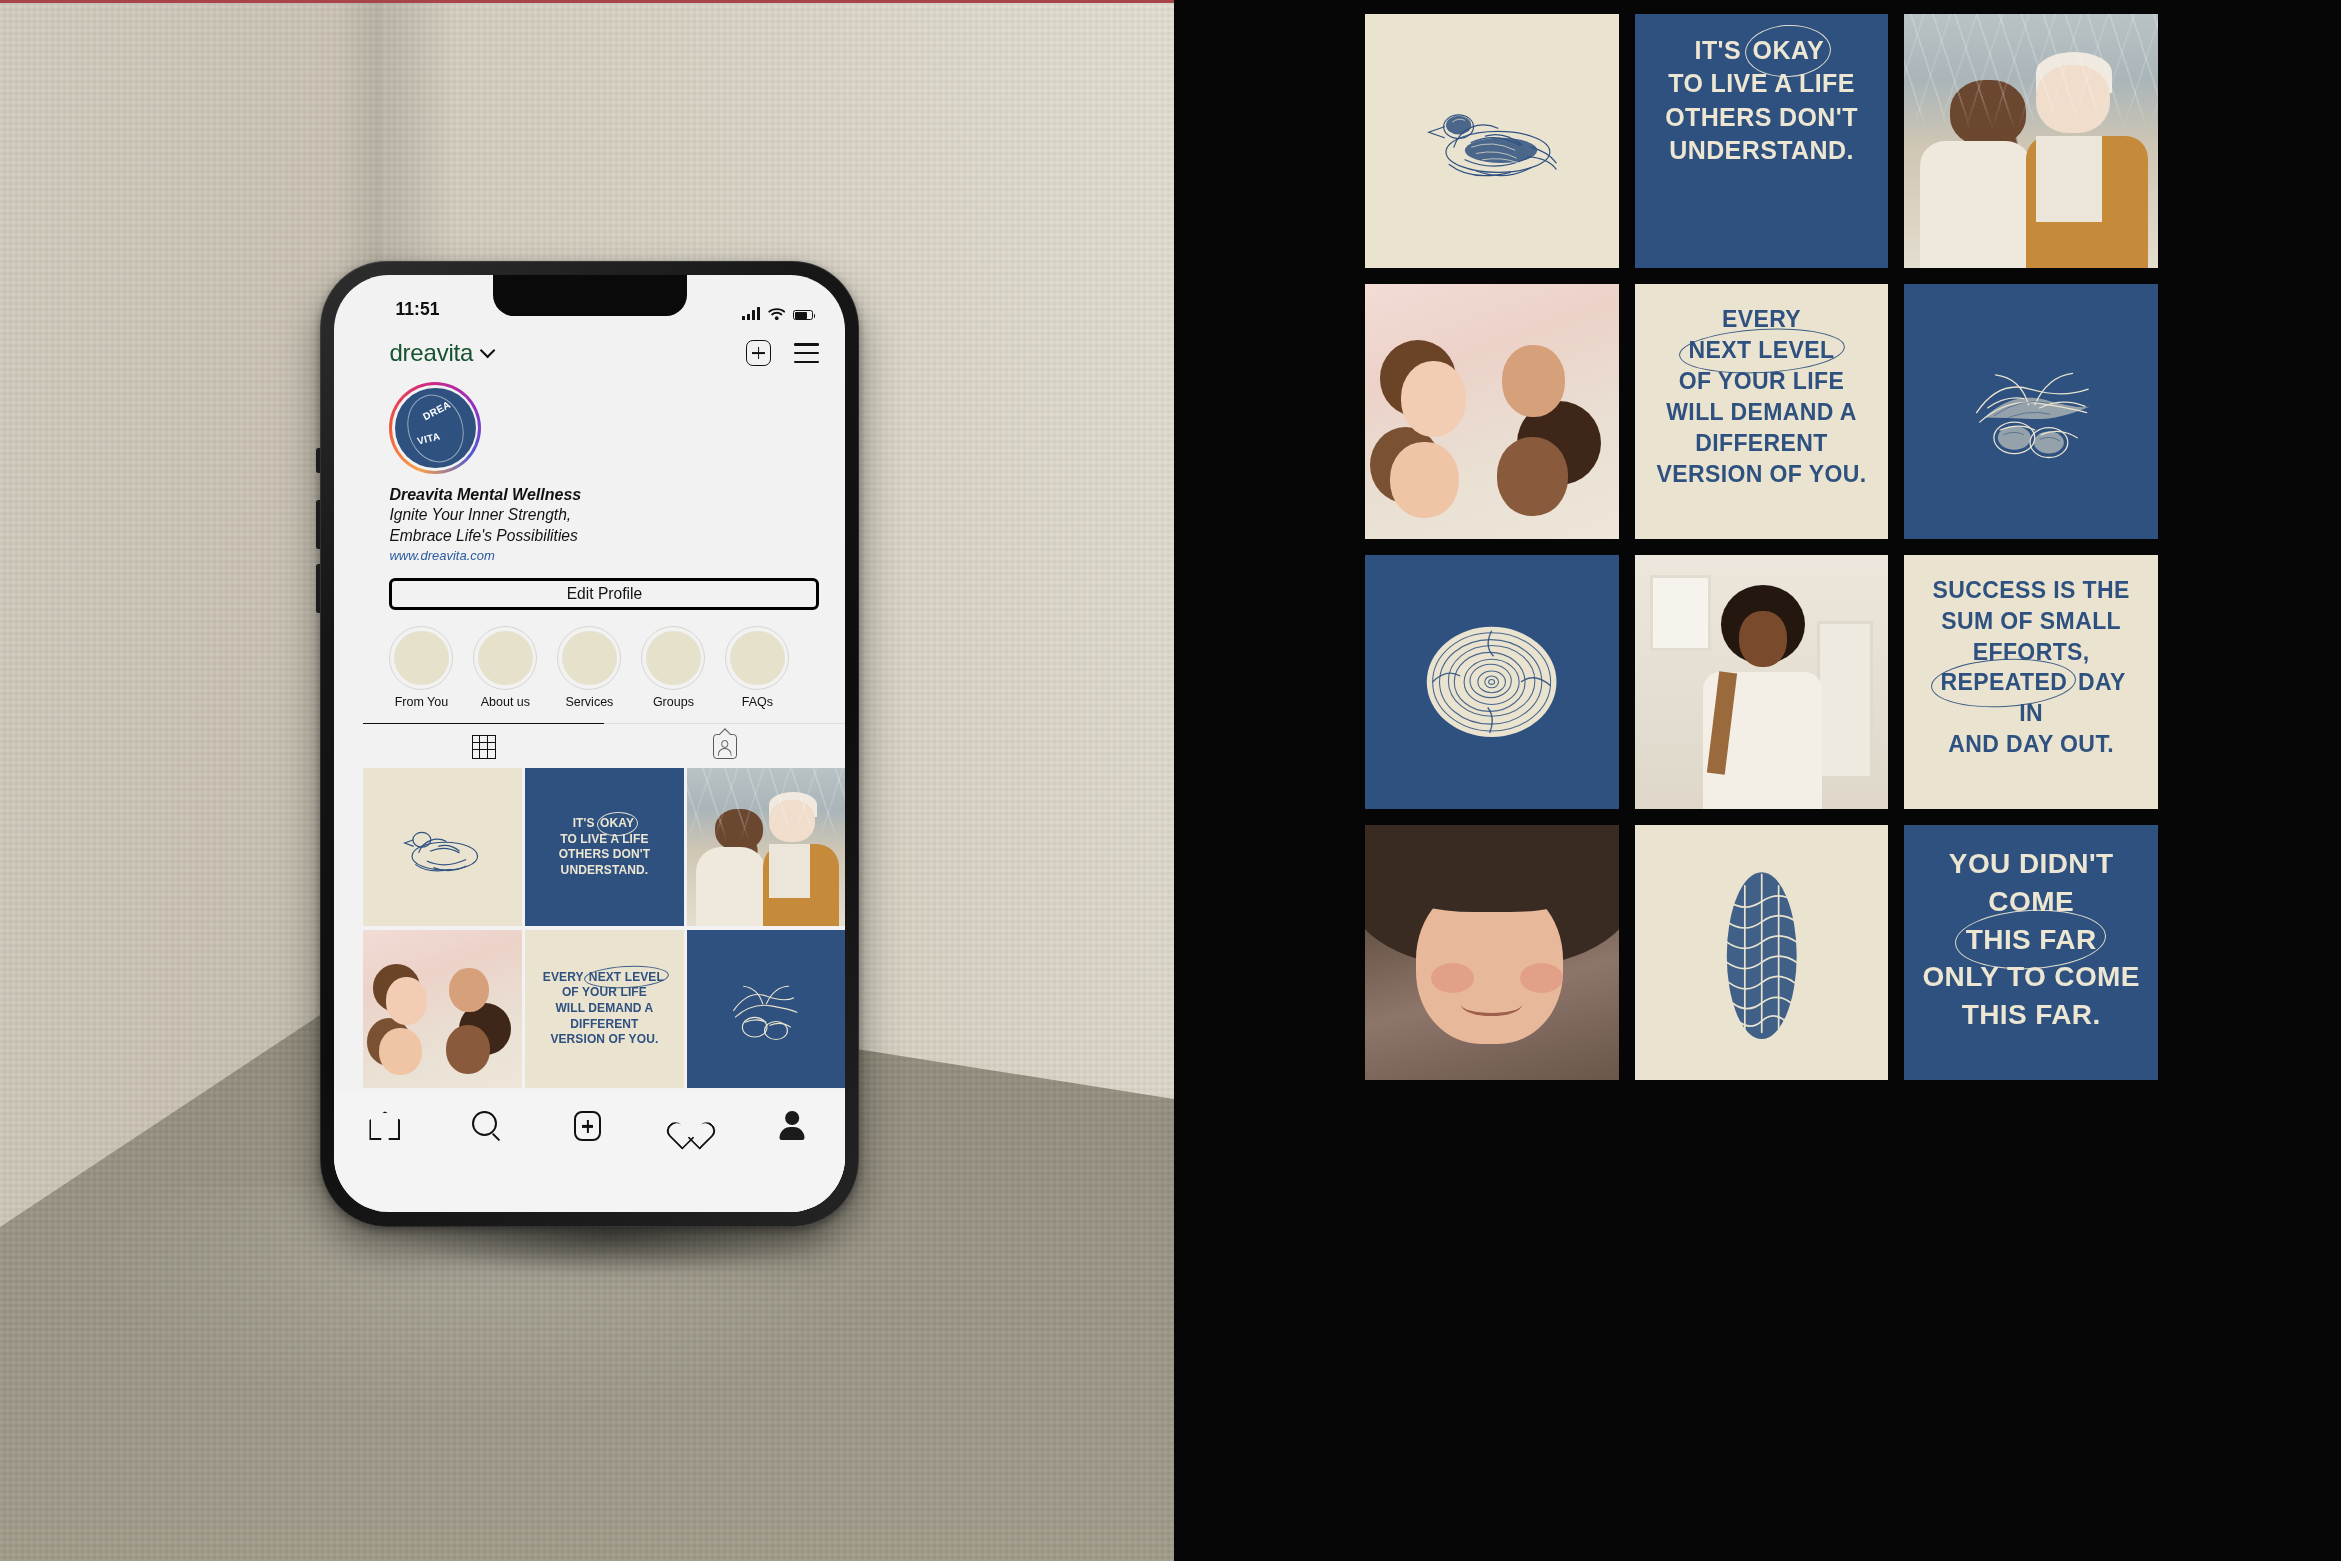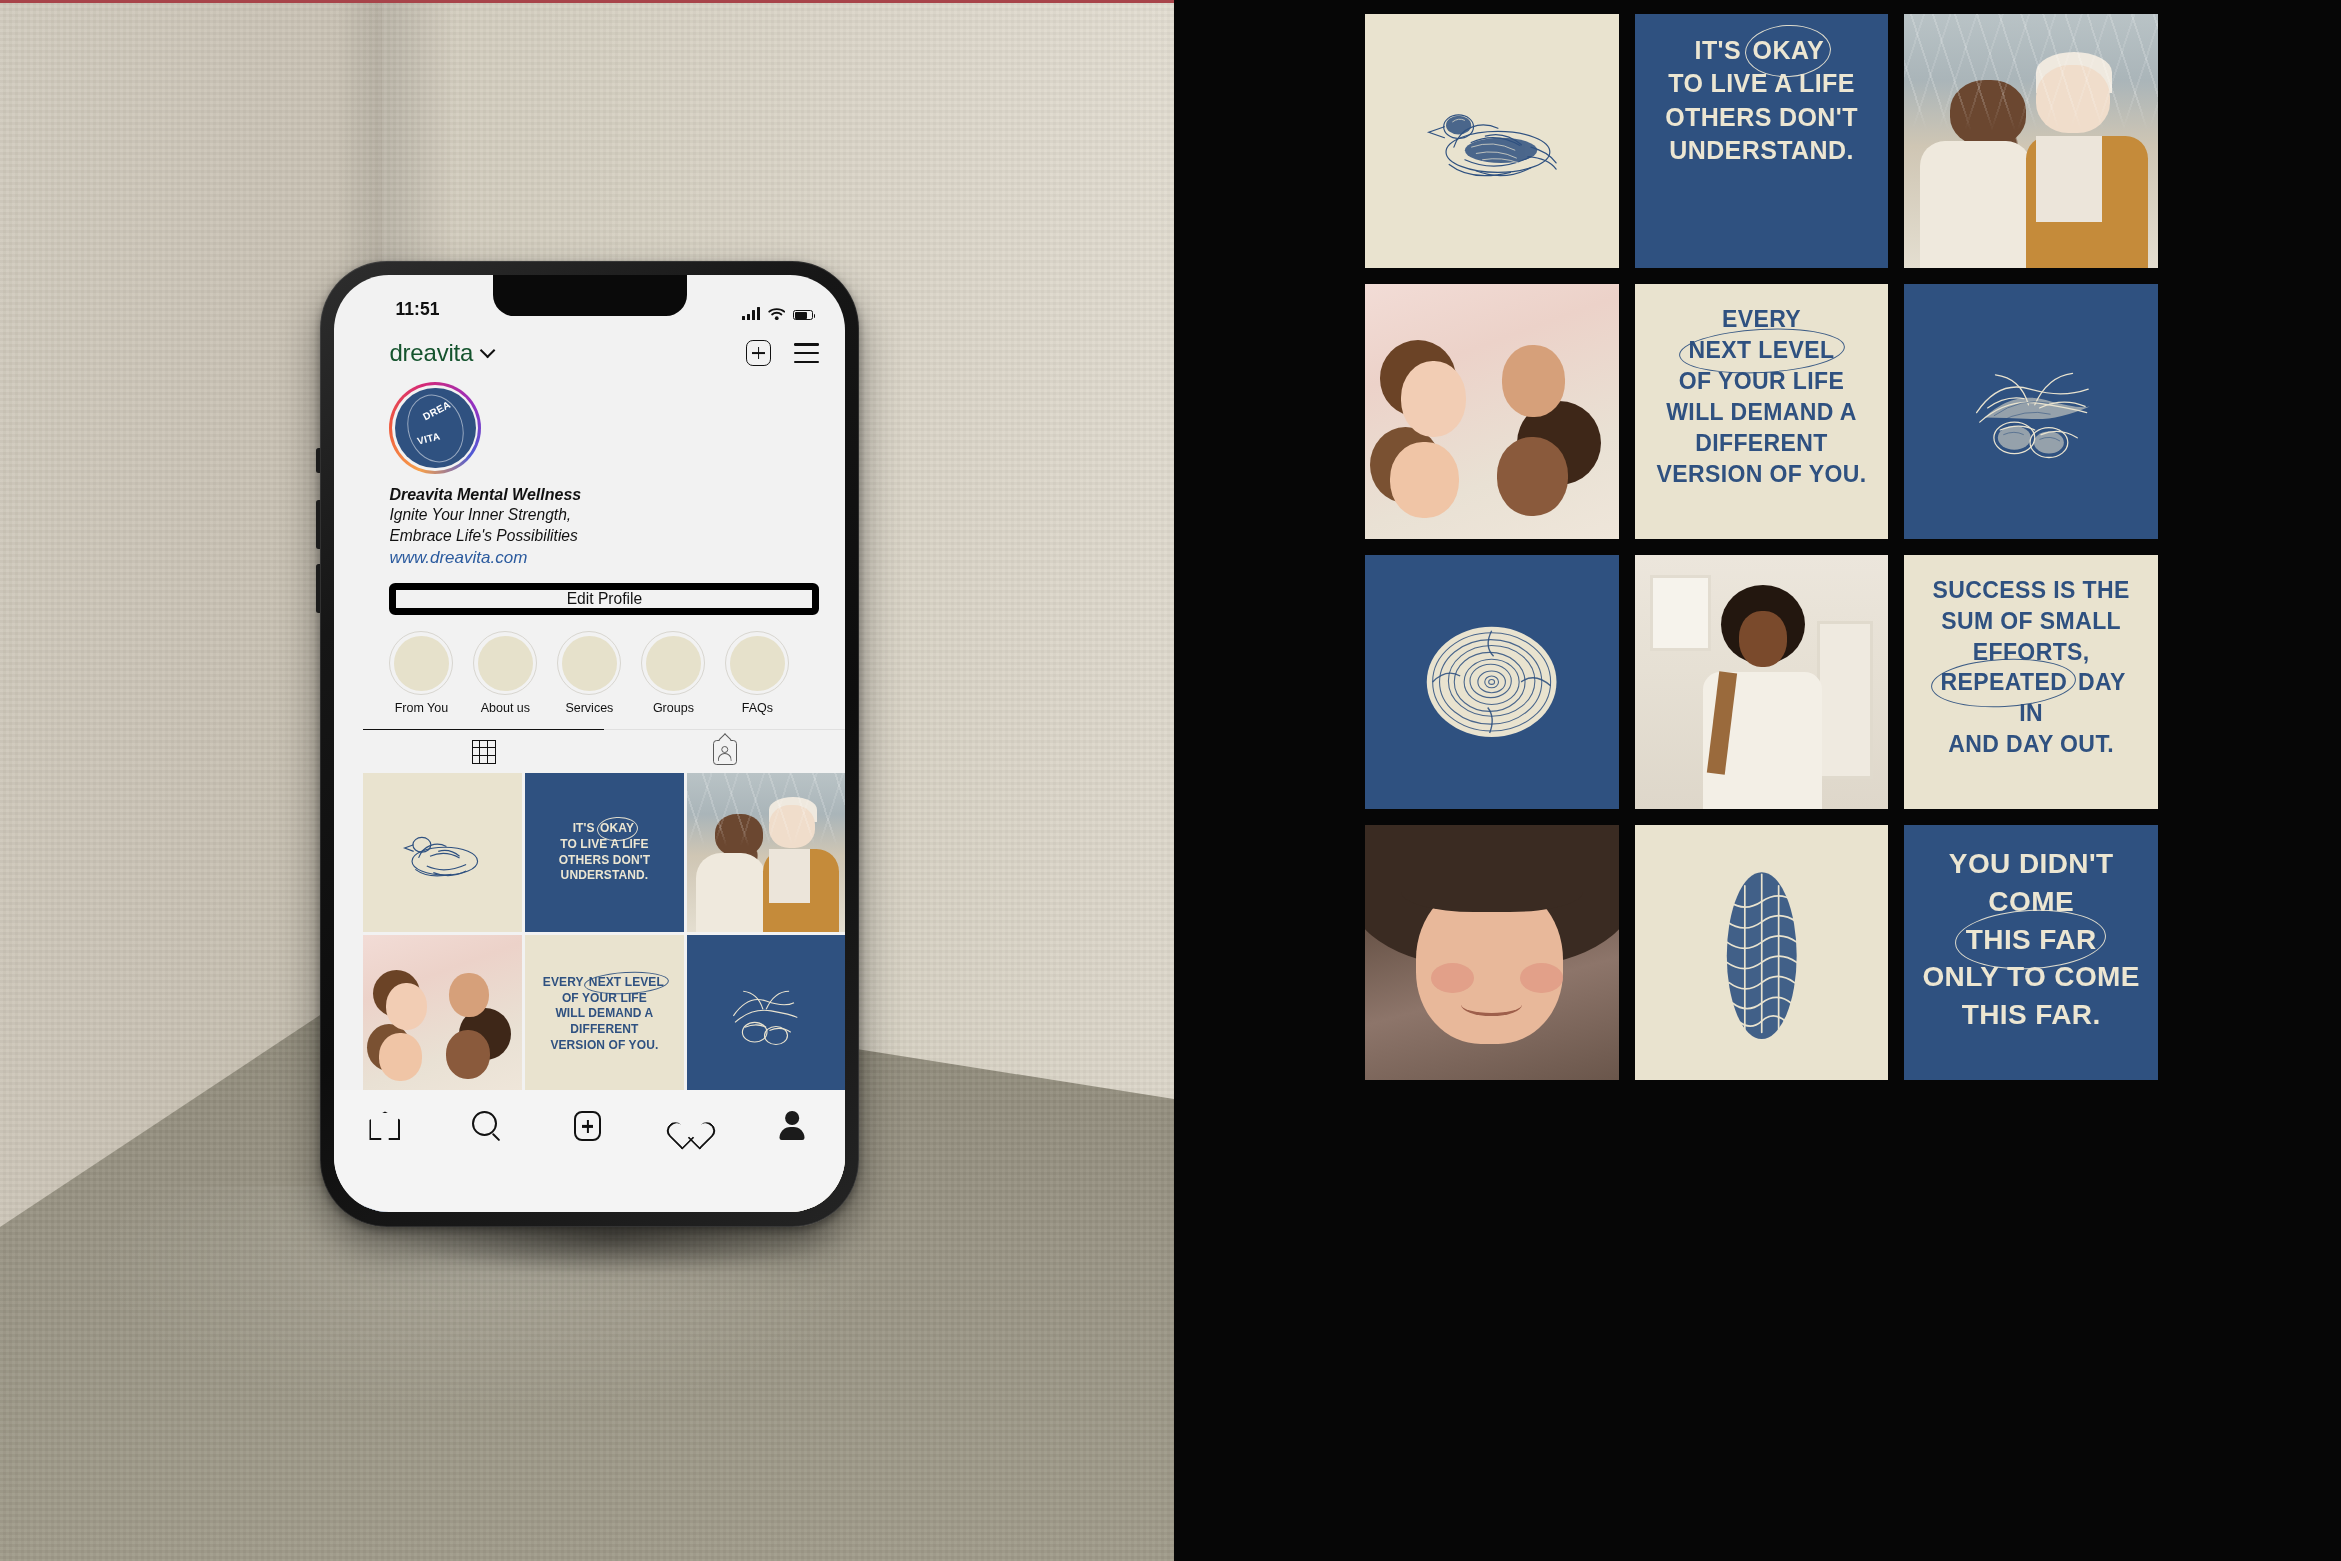--- a/index.html
+++ b/index.html
@@ -112,22 +112,22 @@
   .avatar .ltxt{ position:absolute; color:#fff; font-size:10px; font-weight:700; letter-spacing:0.3px; }
   .stats{ display:flex; flex:1; justify-content:space-around; padding-left:16px; }
   .stat{ text-align:center; }
   .stat .num{ font-size:20.6px; font-weight:700; color:#111; line-height:1.12; }
   .stat .lbl{ font-size:15px; color:#111; font-weight:400; }
 
   
   .bio{ padding:10px 26px 0 26px;font-style:italic; }
   .bio .name{ font-size:16px; font-weight:700; color:#111; line-height:1.32; }
   .bio .desc{ font-size:15.6px; color:#111; line-height:1.33; }
-  .bio .link{ font-size:17px; color:#2a5a9e; line-height:1.35; }
-  .edit-btn{ margin:13.7px 26px 0 26px; height:32px; border:7px solid #000000; border-radius:6.2px;
+  .bio .link{ font-size:13px; color:#2a5a9e; line-height:1.35; }
+  .edit-btn{ margin:13.7px 26px 0 26px; height:32px; border:3px solid #000000; border-radius:6.2px;
      display:flex; align-items:center; justify-content:center; font-size:15.6px; color:#111; background:#f2f2f2; }
 
   
   .highlights{ display:flex; gap:20px; padding:16px 26px 0 26px; }
   .hl{ width:64px; flex:none; text-align:center; }
   .hl .circ{ width:64px; height:64px; border-radius:50%; border:1.2px solid #d8d6d0; padding:3.7px; }
   .hl .circ i{ display:block; width:100%; height:100%; border-radius:50%; background:#e6e1cb; }
   .hl .cap{ font-size:12.5px; color:#111; margin-top:5.6px; white-space:nowrap; }
 
   

